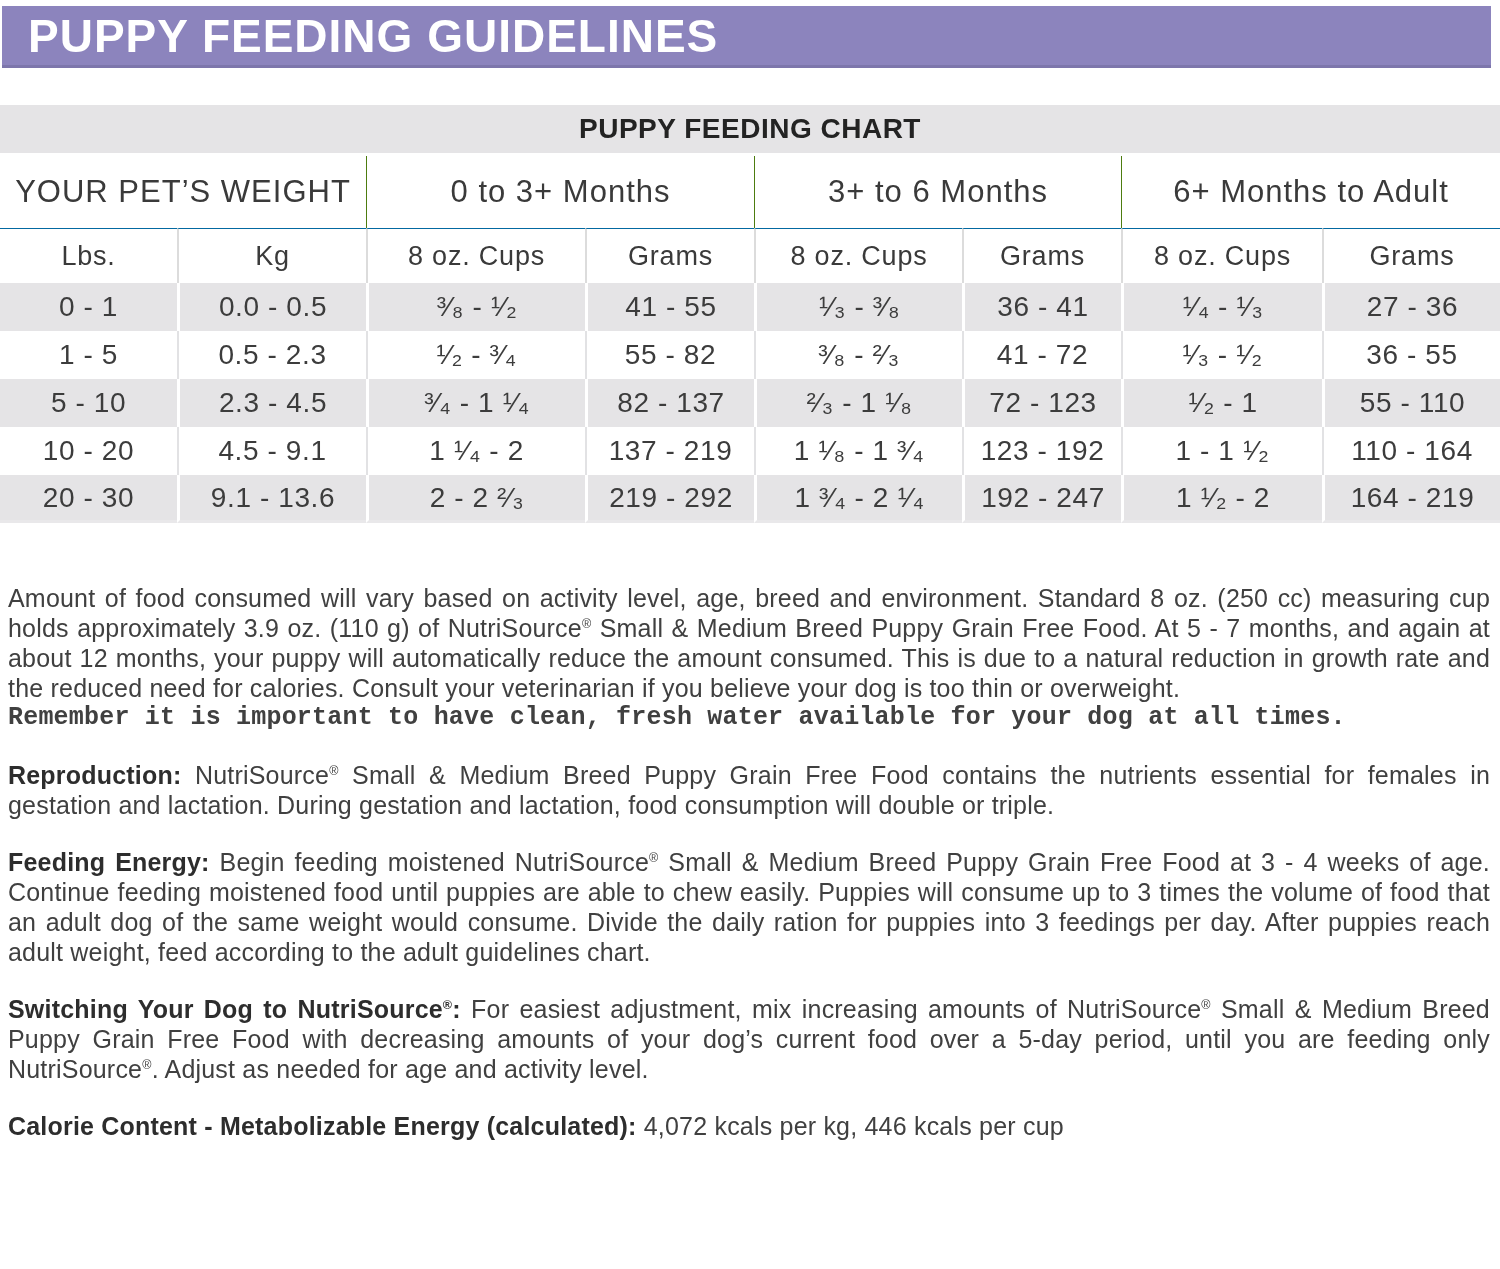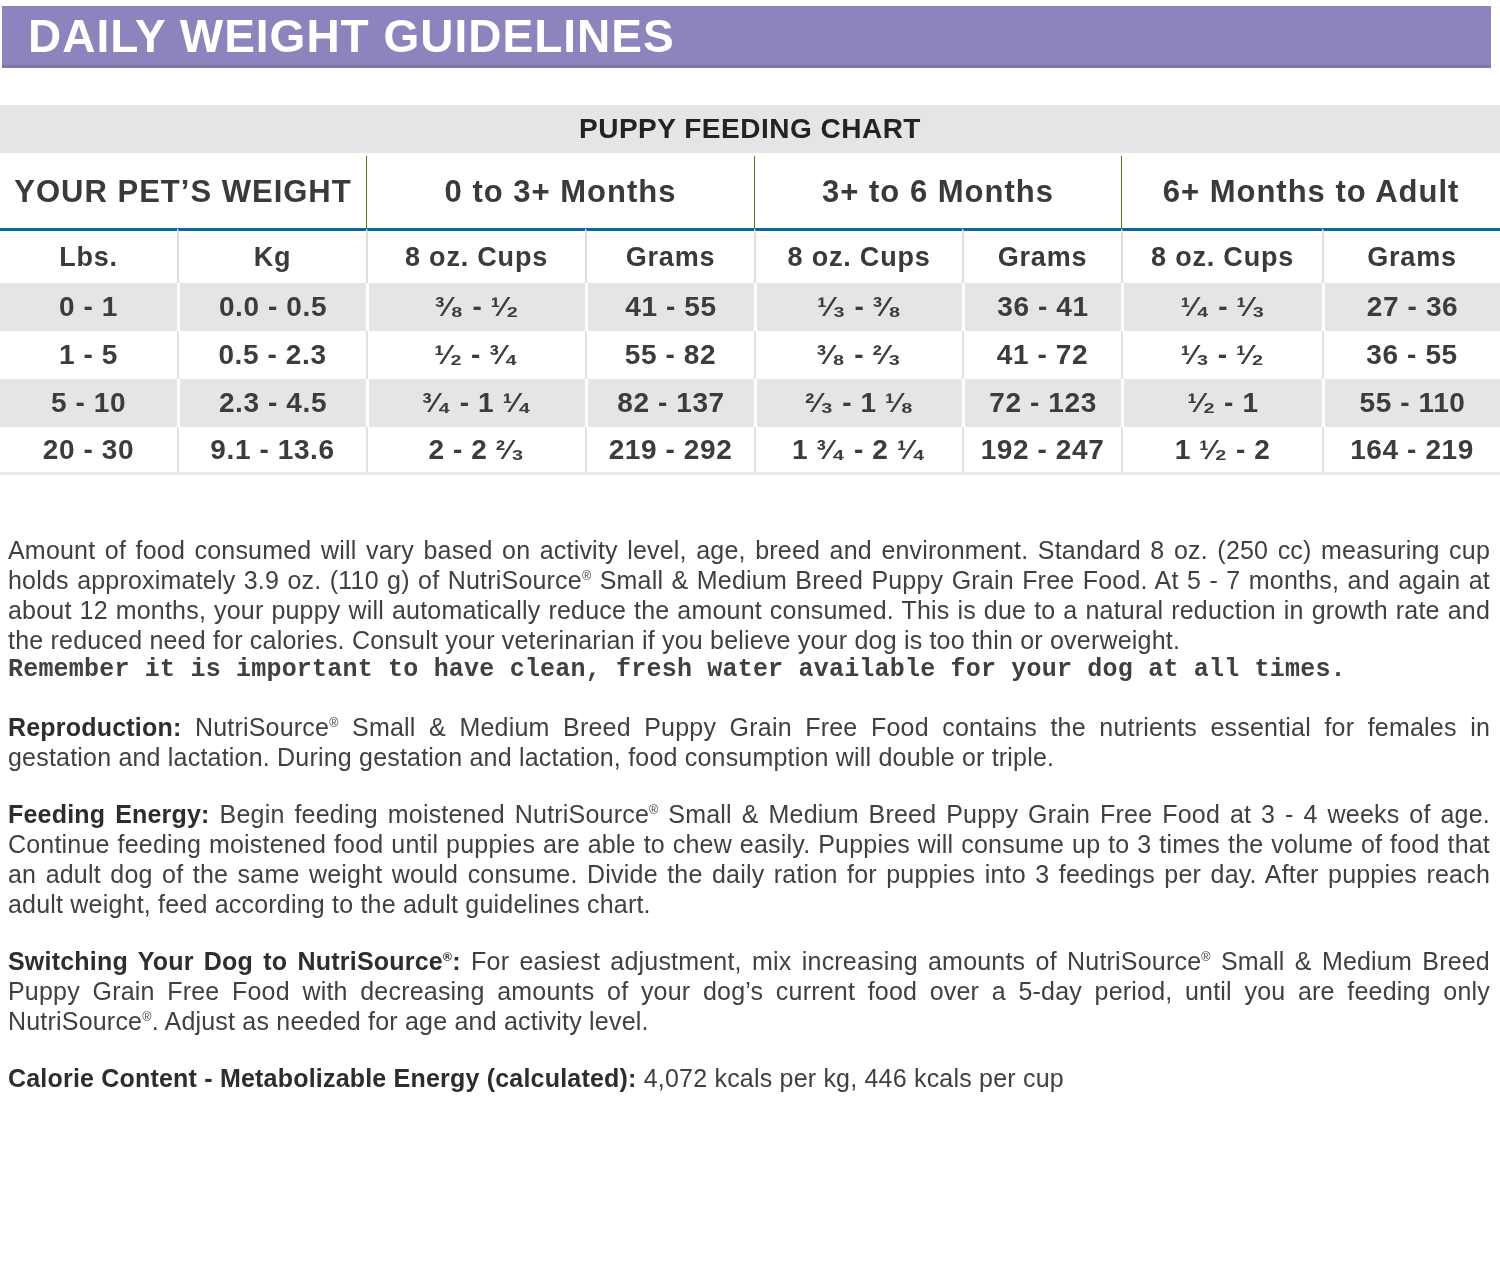--- a/index.html
+++ b/index.html
@@ -50,40 +50,40 @@
     border-collapse: separate;
     border-spacing: 0;
     table-layout: fixed;
     margin-top: 3px;
   }
   table.feeding th, table.feeding td {
     box-sizing: border-box;
     padding: 0;
     text-align: center;
     vertical-align: middle;
-    font-weight: bold;
+    font-weight: normal;
     overflow: hidden;
     white-space: nowrap;
     margin-left: 12px;
   }
   tr.group-row th {
     height: 72px;
     font-size: 31px;
     color: #3a3a3a;
     letter-spacing: 1px;
     background: #ffffff;
   }
   tr.group-row th + th { border-left: 1px solid #4d7c0f; }
   tr.sub-row th {
     height: 55px;
     font-size: 27px;
     color: #3a3a3a;
     letter-spacing: 0.8px;
     background: #ffffff;
-    border-top: 3px solid #0369a1;
+    border-top: 1px solid #0369a1;
   }
   tr.sub-row th + th { border-left: 2px solid #dcdcdc; text-align: center; }
   tbody.rows td {
     height: 48px;
     font-size: 28px;
     color: #3c3c3c;
     letter-spacing: 0.6px;
   }
   tbody.rows tr:nth-child(odd)  { background: #e5e4e6; }
   tbody.rows tr:nth-child(even) { background: #ffffff; }
@@ -100,21 +100,21 @@
   }
   .notes .para { margin: 0 0 27px 0; text-align: justify; }
   .notes .noj  { text-align: left; }
   .notes strong { color: #2d2d2d; }
   sup.reg { font-size: 0.5em; vertical-align: super; line-height: 0; }
 </style>
 </head>
 <body>
 
 <header class="banner">
-  <h1>DAILY WEIGHT GUIDELINES</h1>
+  <h1>PUPPY FEEDING GUIDELINES</h1>
 </header>
 
 <div class="title-band">
   <h2>PUPPY FEEDING CHART</h2>
 </div>
 
 <table class="feeding">
   <colgroup>
     <col style="width:177px">
       <col style="width:189px">
@@ -168,20 +168,30 @@
       <td>5 - 10</td>
       <td>2.3 - 4.5</td>
       <td>³⁄₄ - 1 ¹⁄₄</td>
       <td>82 - 137</td>
       <td>²⁄₃ - 1 ¹⁄₈</td>
       <td>72 - 123</td>
       <td>¹⁄₂ - 1</td>
       <td>55 - 110</td>
     </tr>
     <tr>
+      <td>10 - 20</td>
+      <td>4.5 - 9.1</td>
+      <td>1 ¹⁄₄ - 2</td>
+      <td>137 - 219</td>
+      <td>1 ¹⁄₈ - 1 ³⁄₄</td>
+      <td>123 - 192</td>
+      <td>1 - 1 ¹⁄₂</td>
+      <td>110 - 164</td>
+    </tr>
+    <tr>
       <td>20 - 30</td>
       <td>9.1 - 13.6</td>
       <td>2 - 2 ²⁄₃</td>
       <td>219 - 292</td>
       <td>1 ³⁄₄ - 2 ¹⁄₄</td>
       <td>192 - 247</td>
       <td>1 ¹⁄₂ - 2</td>
       <td>164 - 219</td>
     </tr>
   </tbody>

